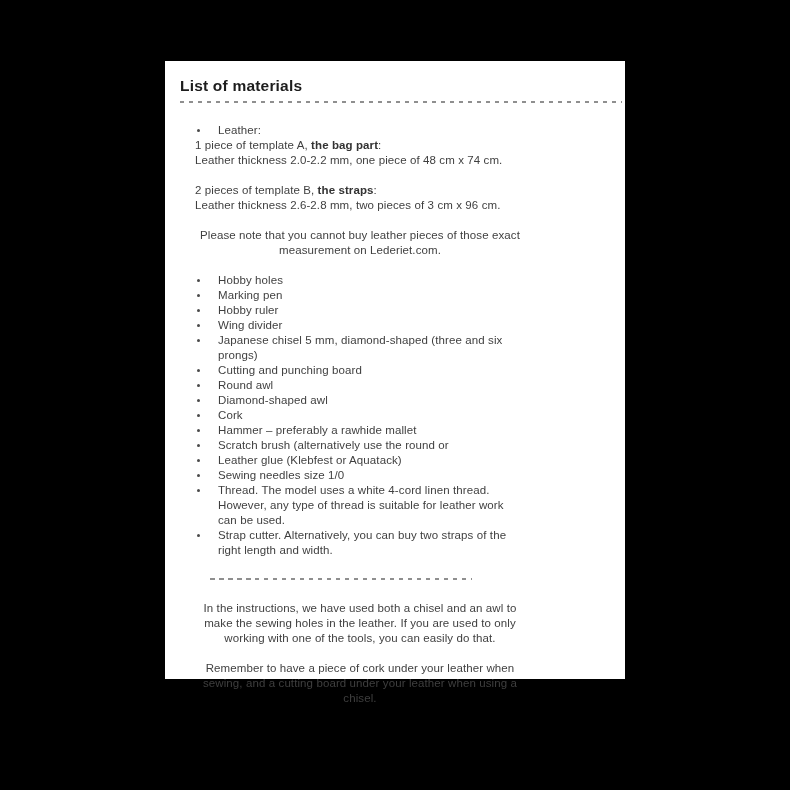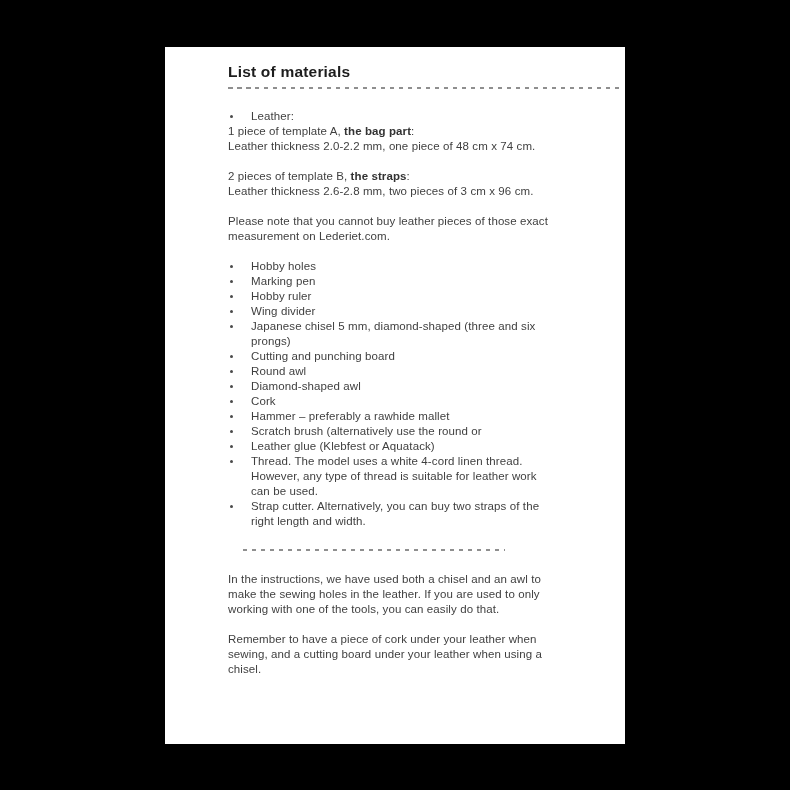--- a/index.html
+++ b/index.html
@@ -12,43 +12,42 @@
   html,body{margin:0;padding:0;}
   body{
     width:790px;height:790px;
     background:var(--bg);
     position:relative;
     font-family:"Liberation Sans","DejaVu Sans",sans-serif;
     overflow:hidden;
   }
   .page{
     position:absolute;
-    left:165px;top:47px;
-    width:460px;height:697px;
+    left:165px;top:61px;
+    width:460px;height:618px;
     background:var(--page);
     box-sizing:border-box;
-    padding-left:48px;
   }
   .title{
     margin:0;
     padding:14px 0 0 15px;
     font-size:15.5px;
     line-height:22px;
     font-weight:700;
     letter-spacing:.2px;
     color:var(--title);
   }
   .dash{
     height:2px;
     background:repeating-linear-gradient(90deg,var(--dash) 0 4.5px,transparent 4.5px 9px);
   }
   .dash-top{margin:4px 3px 0 15px;}
   .dash-mid{width:262px;margin:20px 0 0 15px;}
   .body-text{
-    margin:20px 0 0 15px;
+    margin:20px 0 0 30px;
     width:330px;
     font-size:11.5px;
     line-height:15px;
     letter-spacing:.1px;
     color:var(--text);
   }
   .line{white-space:pre-line;}
   .line b{font-weight:700;color:#333;text-align:center;}
   .gap{height:15px;}
   ul.list{list-style:none;margin:0;padding:0;}
@@ -57,21 +56,21 @@
     padding-left:23px;
     white-space:pre-line;
   }
   .dot{
     position:absolute;
     left:2px;top:6px;
     width:3px;height:3px;
     border-radius:50%;
     background:#4a4a4a;
   }
-  .para{white-space:pre-line;}
+  .para{white-space:pre-line;text-align:center;}
 </style>
 </head>
 <body>
 
 <div class="page">
 
   <h1 class="title">List of materials</h1>
 
   <div class="dash dash-top"></div>
 
@@ -103,20 +102,21 @@
       <li class="li"><span class="dot"></span><span>Wing divider</span></li>
       <li class="li"><span class="dot"></span><span>Japanese chisel 5 mm, diamond-shaped (three and six
 prongs)</span></li>
       <li class="li"><span class="dot"></span><span>Cutting and punching board</span></li>
       <li class="li"><span class="dot"></span><span>Round awl</span></li>
       <li class="li"><span class="dot"></span><span>Diamond-shaped awl</span></li>
       <li class="li"><span class="dot"></span><span>Cork</span></li>
       <li class="li"><span class="dot"></span><span>Hammer – preferably a rawhide mallet</span></li>
       <li class="li"><span class="dot"></span><span>Scratch brush (alternatively use the round or</span></li>
       <li class="li"><span class="dot"></span><span>Leather glue (Klebfest or Aquatack)</span></li>
+      <li class="li"><span class="dot"></span><span>Sewing needles size 1/0</span></li>
       <li class="li"><span class="dot"></span><span>Thread. The model uses a white 4-cord linen thread.
 However, any type of thread is suitable for leather work
 can be used.</span></li>
       <li class="li"><span class="dot"></span><span>Strap cutter. Alternatively, you can buy two straps of the
 right length and width.</span></li>
     </ul>
 
     <div class="dash dash-mid"></div>
 
     <div class="para" style="margin-top:21px;">In the instructions, we have used both a chisel and an awl to

